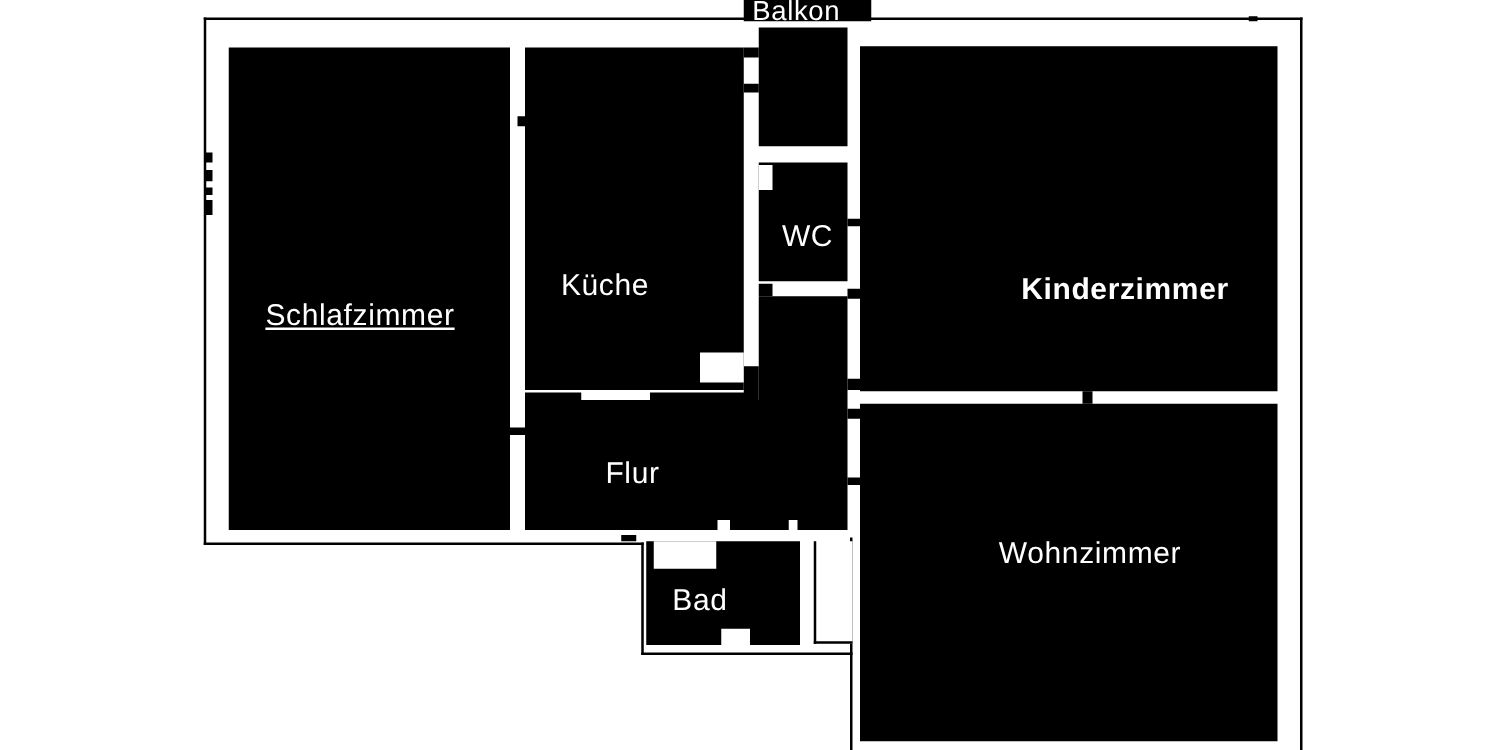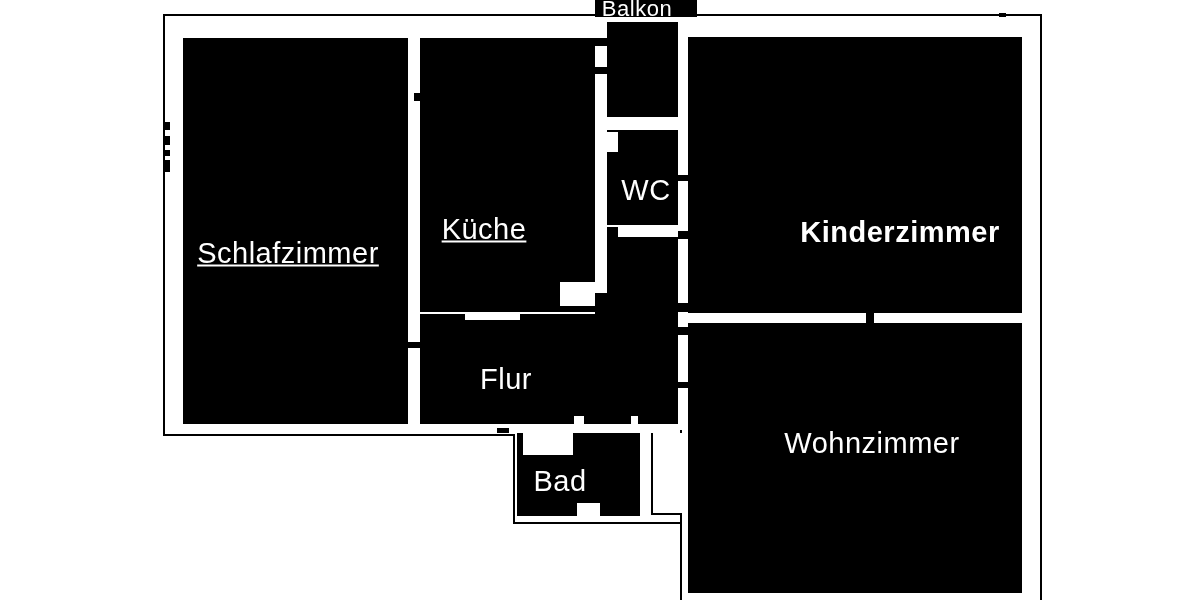--- a/index.html
+++ b/index.html
@@ -4,21 +4,21 @@
 <style>
   html,body{margin:0;padding:0;background:#ffffff;}
   #stage{
     position:relative;width:1200px;height:600px;background:#ffffff;
     overflow:hidden;font-family:"Liberation Sans",sans-serif;
   }
   .blk{position:absolute;background:#000000;}
   .wht{position:absolute;background:#ffffff;}
   .line{position:absolute;background:#000000;}
   .room-label{
-    position:absolute;color:#ffffff;font-size:29px;line-height:1;
+    position:absolute;color:#ffffff;font-size:24px;line-height:1;
     transform:translate(-50%,-50%);white-space:nowrap;letter-spacing:0.5px;
   }
   .balkon-label{
     position:absolute;color:#ffffff;font-size:22px;line-height:1;
     transform:translate(-50%,-50%);white-space:nowrap;letter-spacing:0.5px;
   }
   .outlined-box{
     position:absolute;background:#ffffff;
     border-left:2px solid #000;border-bottom:2px solid #000;
   }
@@ -72,21 +72,21 @@
   <div class="blk" style="left:678px;top:231px;width:10px;height:8px;"></div>
   <div class="blk" style="left:678px;top:303px;width:10px;height:9px;"></div>
   <div class="blk" style="left:678px;top:327px;width:10px;height:8px;"></div>
   <div class="blk" style="left:678px;top:382px;width:10px;height:6px;"></div>
   <div class="blk" style="left:866px;top:313px;width:8px;height:10px;"></div>
   <div class="blk" style="left:497px;top:428px;width:12px;height:5px;"></div>
 
   <div class="outlined-box" style="left:651px;top:433px;width:29px;height:80px;"></div>
 
   <span class="room-label" style="left:288px;top:253px;text-decoration:underline;">Schlafzimmer</span>
-  <span class="room-label" style="left:484px;top:229px;text-decoration:underline;">Küche</span>
+  <span class="room-label" style="left:484px;top:229px;">Küche</span>
   <span class="room-label" style="left:646px;top:190px;">WC</span>
   <span class="room-label" style="left:900px;top:232px;font-weight:bold;">Kinderzimmer</span>
   <span class="room-label" style="left:506px;top:379px;">Flur</span>
   <span class="room-label" style="left:560px;top:481px;">Bad</span>
   <span class="room-label" style="left:872px;top:443px;">Wohnzimmer</span>
   <span class="balkon-label" style="left:637px;top:9px;">Balkon</span>
 
 </div>
 
 </body></html>

